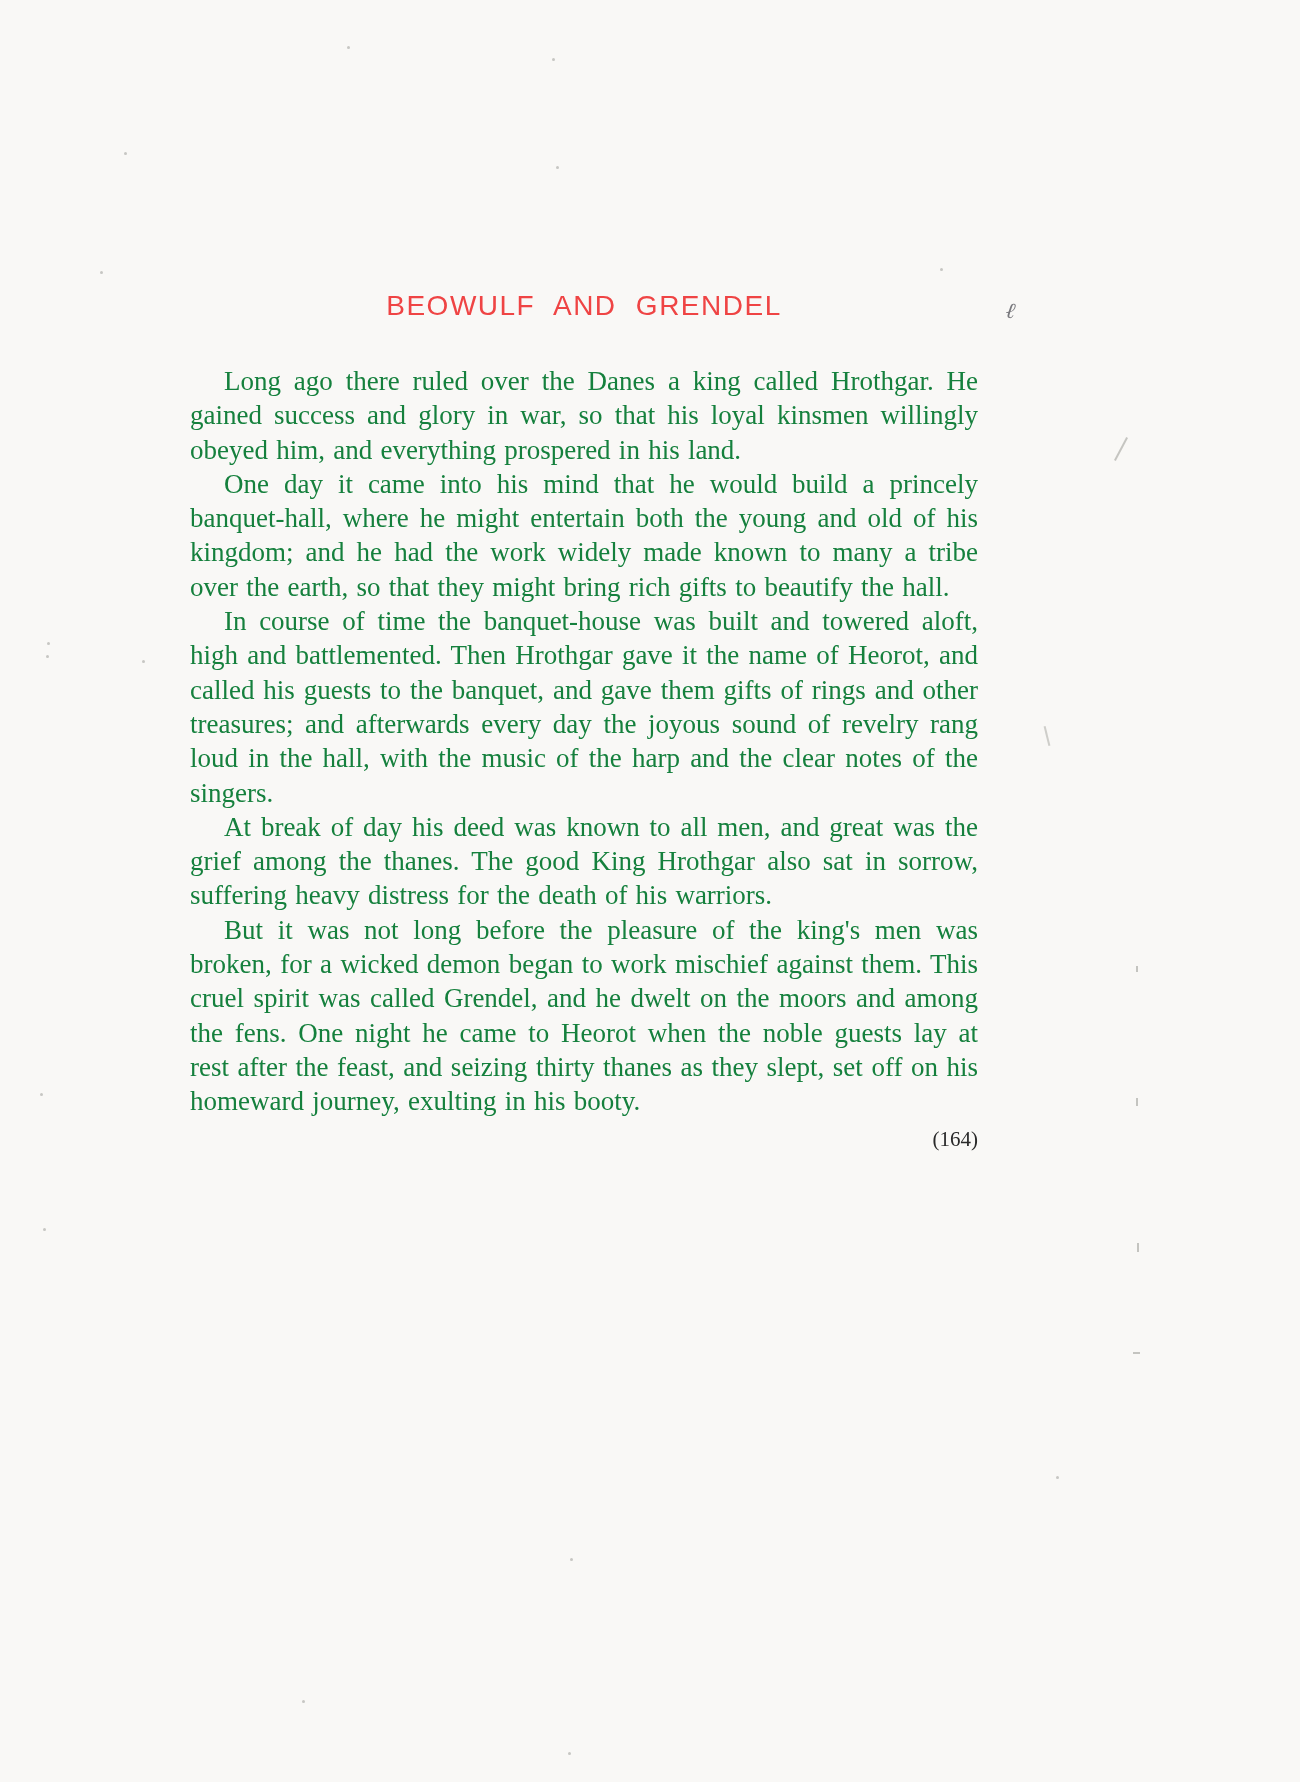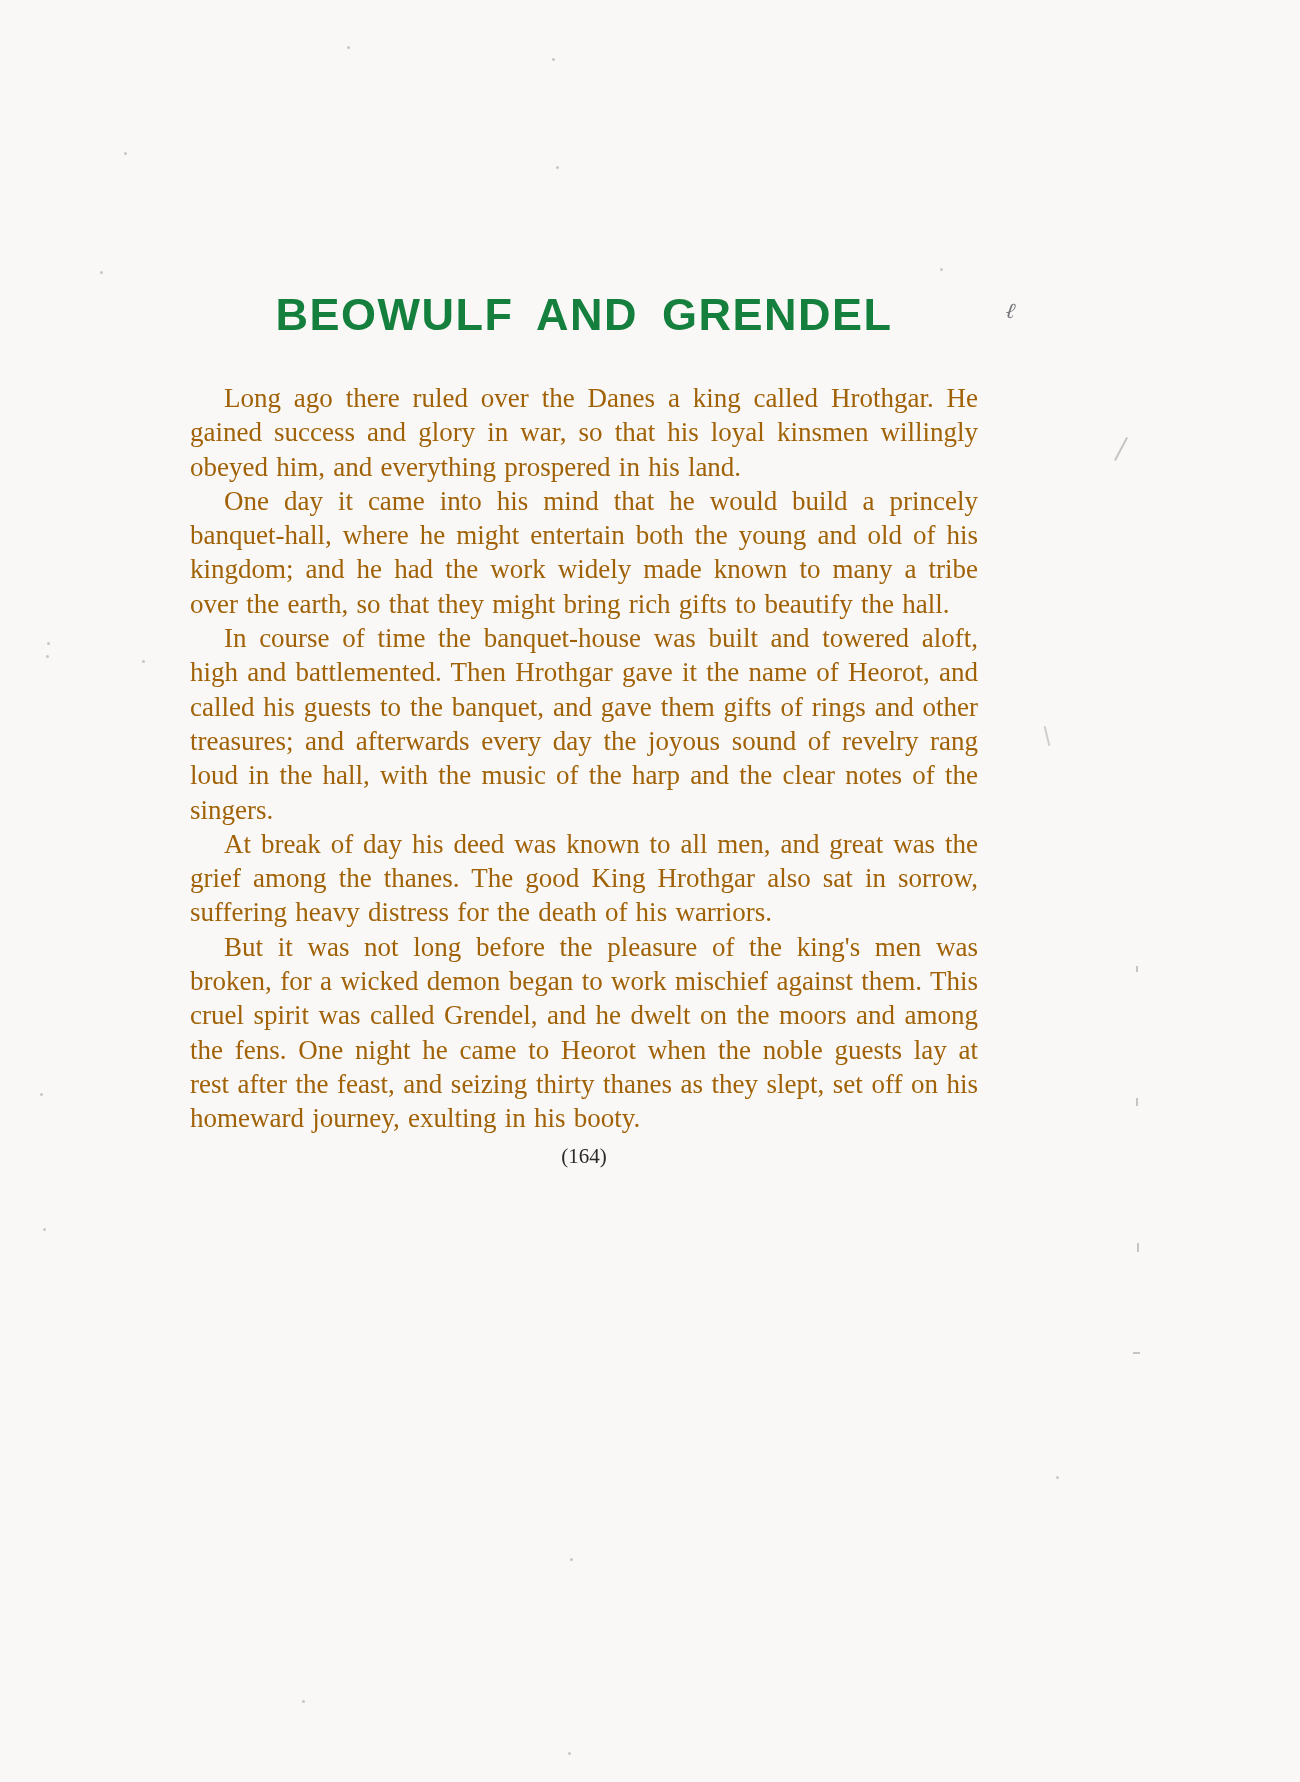--- a/index.html
+++ b/index.html
@@ -18,41 +18,41 @@
     color: #1b1b1b;
   }
   .content {
     position: absolute;
     left: 190px;
     top: 292px;
     width: 788px;
   }
   .title {
     font-family: "Liberation Sans", "DejaVu Sans", sans-serif;
-    font-weight: 700;
-    font-size: 45px;
+    font-weight: 400;
+    font-size: 28px;
     line-height: 1;
     letter-spacing: 1.5px;
     word-spacing: 10px;
     text-align: center;
-    color: #15803d;
+    color: #ef4444;
     margin: 0 0 44px 0;
   }
   .bodytext p {
     margin: 0;
     font-size: 27px;
     line-height: 34.3px;
     text-align: justify;
     text-indent: 34px;
     word-spacing: 1.5px;
-    color: #a16207;
+    color: #15803d;
   }
   .page-number {
     margin-top: 8px;
-    text-align: center;
+    text-align: right;
     font-size: 21px;
     color: #2a2a2a;
   }
   
   .speck {
     position: absolute;
     background: #8a8a85;
     border-radius: 50%;
     width: 3px;
     height: 3px;

